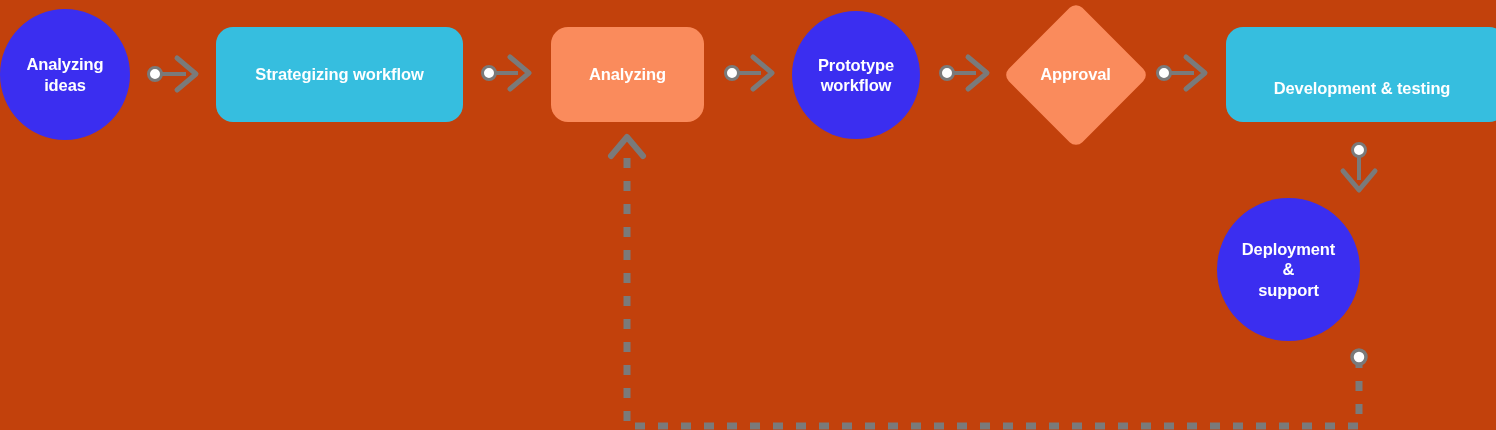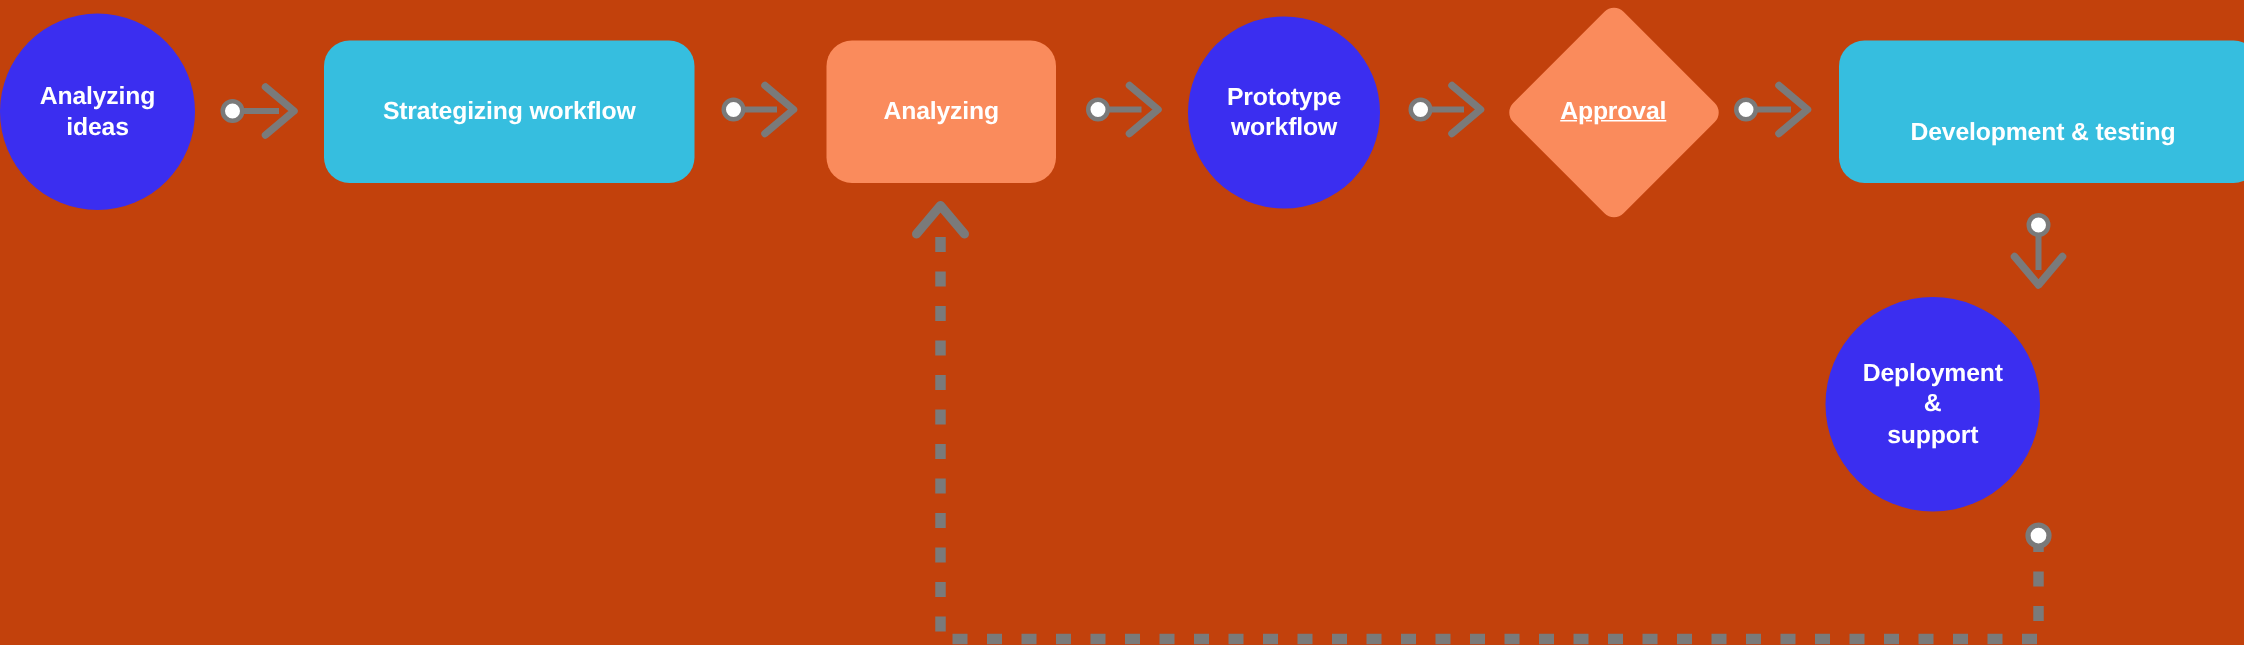--- a/index.html
+++ b/index.html
@@ -33,21 +33,20 @@
   .node-label {
     position: relative;
     z-index: 2;
     padding: 0 6px;
     white-space: pre-line;
   }
   .shape-circle { border-radius: 50%; }
   .shape-rect   { border-radius: 17px; }
   .shape-diamond {
     background: transparent !important;
-    text-decoration: underline;
   }
   .diamond-body {
     position: absolute;
     left: 50%;
     top: 50%;
     width: 104px;
     height: 104px;
     margin-left: -52px;
     margin-top: -52px;
     transform: rotate(45deg);

